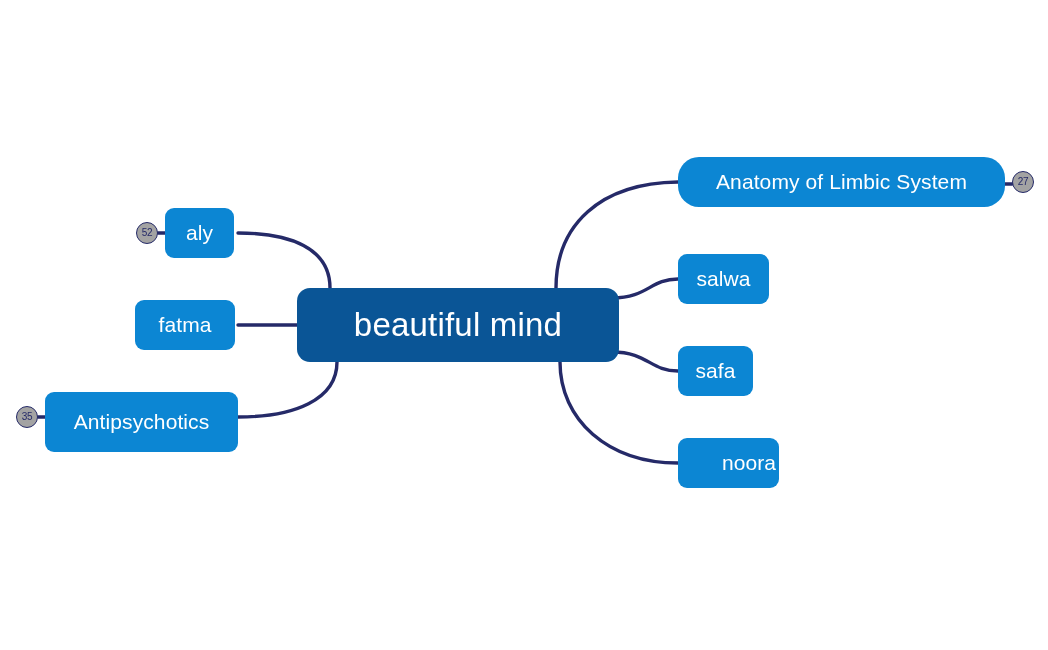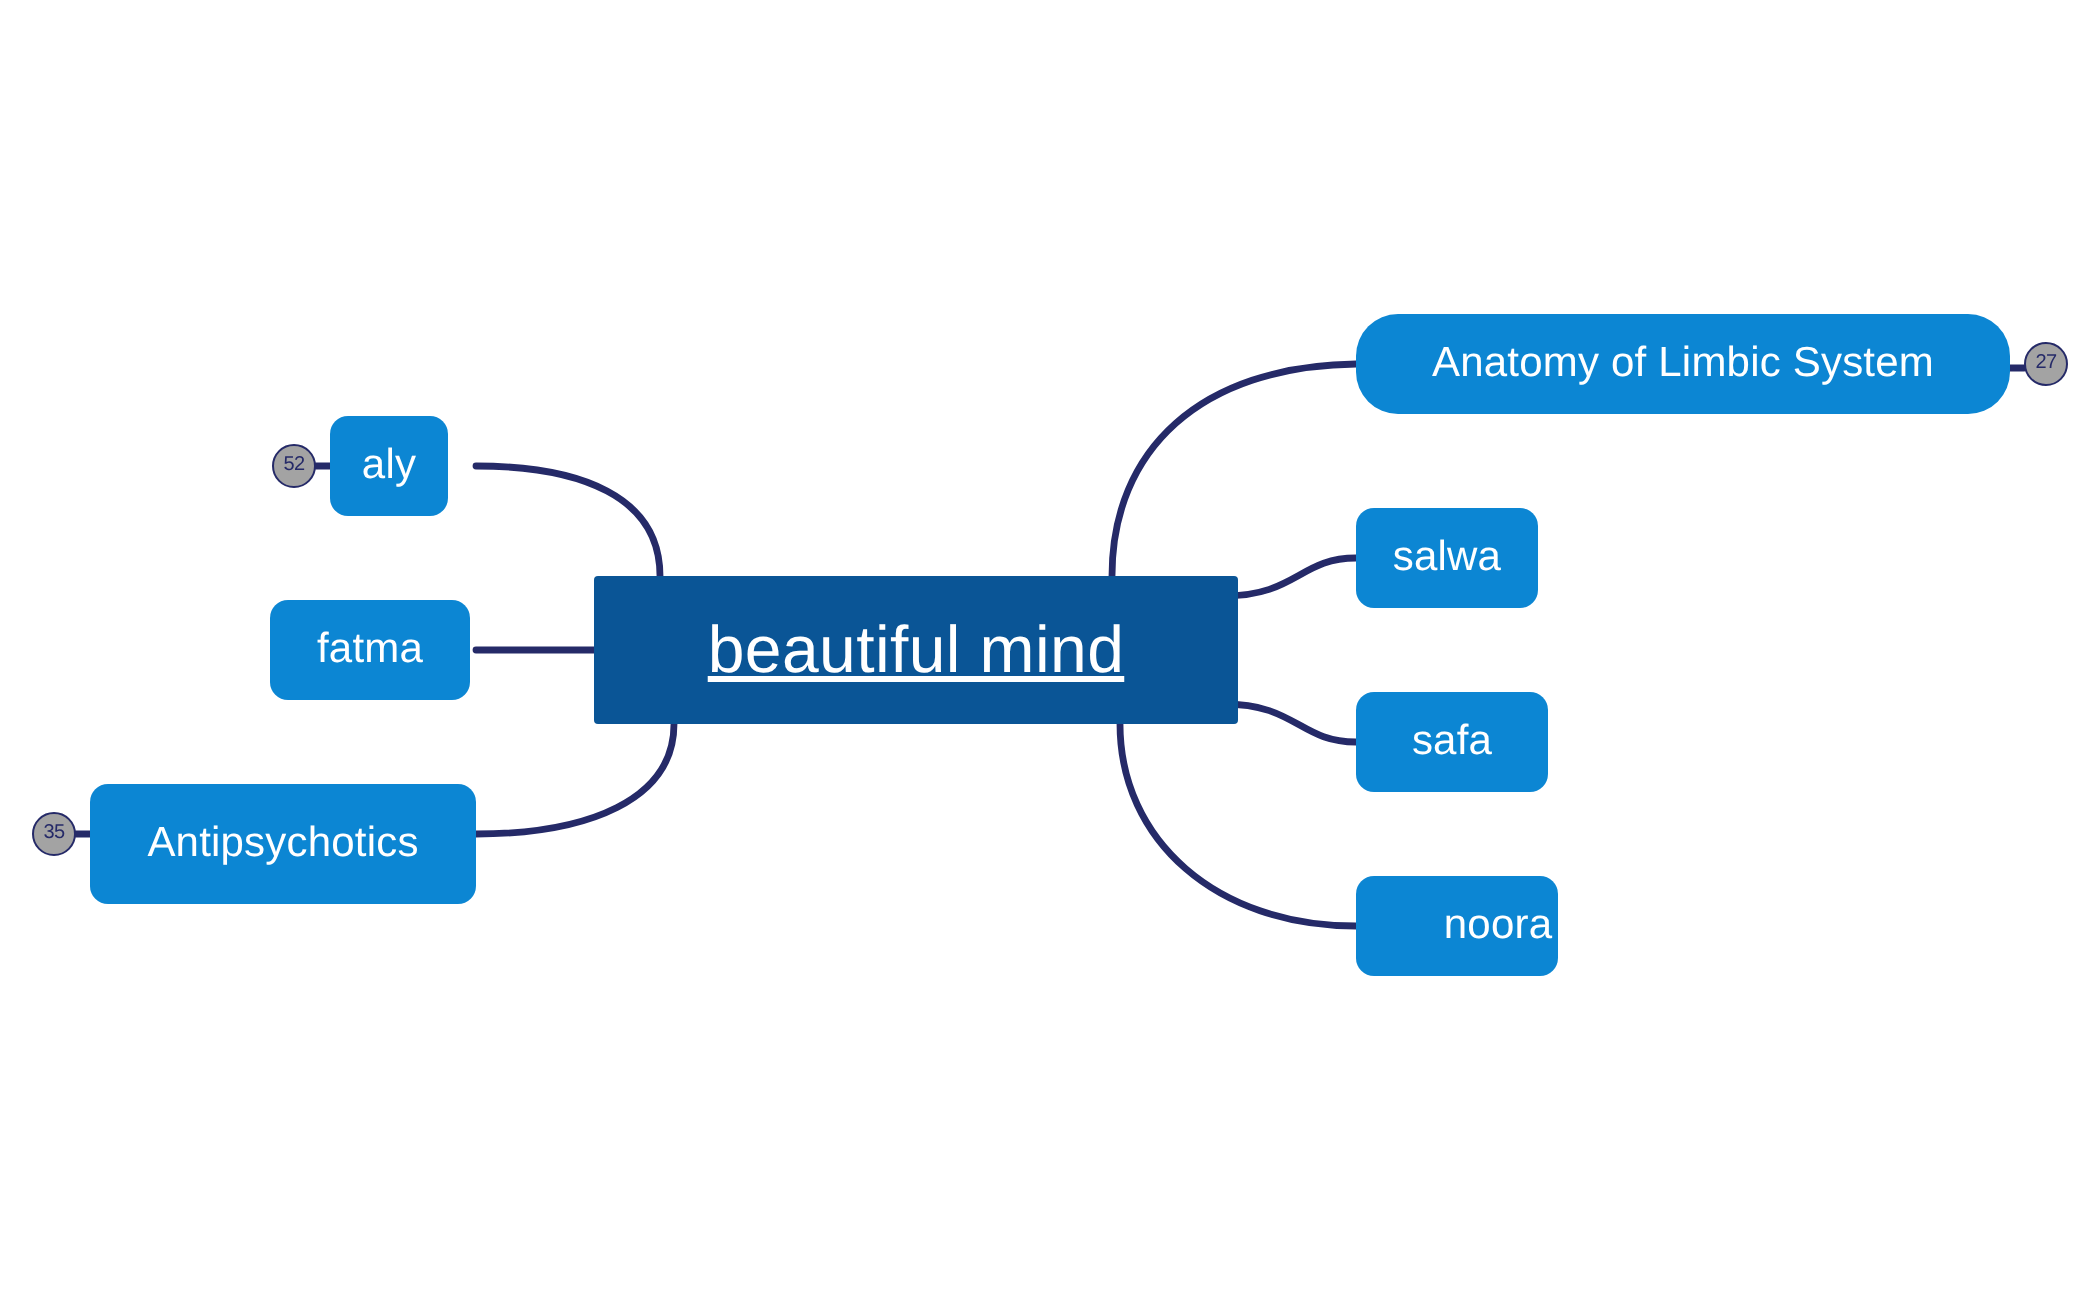--- a/index.html
+++ b/index.html
@@ -33,25 +33,24 @@
     box-sizing: border-box;
     display: flex;
     align-items: center;
     justify-content: center;
     color: #ffffff;
     white-space: nowrap;
     user-select: none;
   }
   .node-root {
     background: #0a5596;
-    border-radius: 2px;
+    border-radius: 13px;
     font-size: 33px;
     font-weight: 400;
     letter-spacing: 0.2px;
-    text-decoration: underline;
   }
   .node-child {
     background: #0c86d3;
     border-radius: 9px;
     font-size: 21px;
     font-weight: 400;
     letter-spacing: 0.1px;
   }
   .node-label {
     display: block;
@@ -101,29 +100,29 @@
     <span class="node-label">Anatomy of Limbic System</span>
   </div>
   <div class="badge" style="top: 171px; left: 1012px;">
     <span>27</span>
   </div>
 
   <div class="node node-child" style="left: 678px; top: 254px; width: 91px; height: 50px; align-items: center;">
     <span class="node-label">salwa</span>
   </div>
 
-  <div class="node node-child" style="left: 678px; top: 346px; width: 96px; height: 50px;">
+  <div class="node node-child" style="left: 678px; top: 346px; width: 75px; height: 50px;">
     <span class="node-label">safa</span>
   </div>
 
   <div class="node node-child" style="left: 678px; top: 438px; width: 101px; height: 50px; padding-left: 41px;">
     <span class="node-label">noora</span>
   </div>
 
-  <div class="node node-child" style="left: 165px; top: 208px; width: 59px; height: 50px;">
+  <div class="node node-child" style="left: 165px; top: 208px; width: 69px; height: 50px;">
     <span class="node-label">aly</span>
   </div>
   <div class="badge" style="top: 222px; left: 136px;">
     <span>52</span>
   </div>
 
   <div class="node node-child" style="left: 135px; top: 300px; width: 100px; height: 50px;">
     <span class="node-label">fatma</span>
   </div>
 

